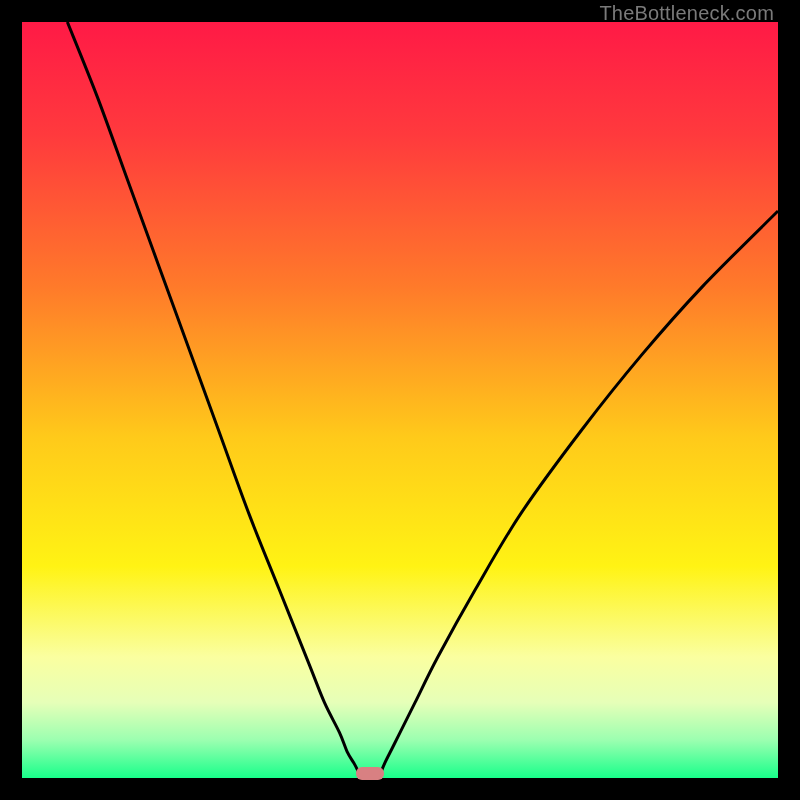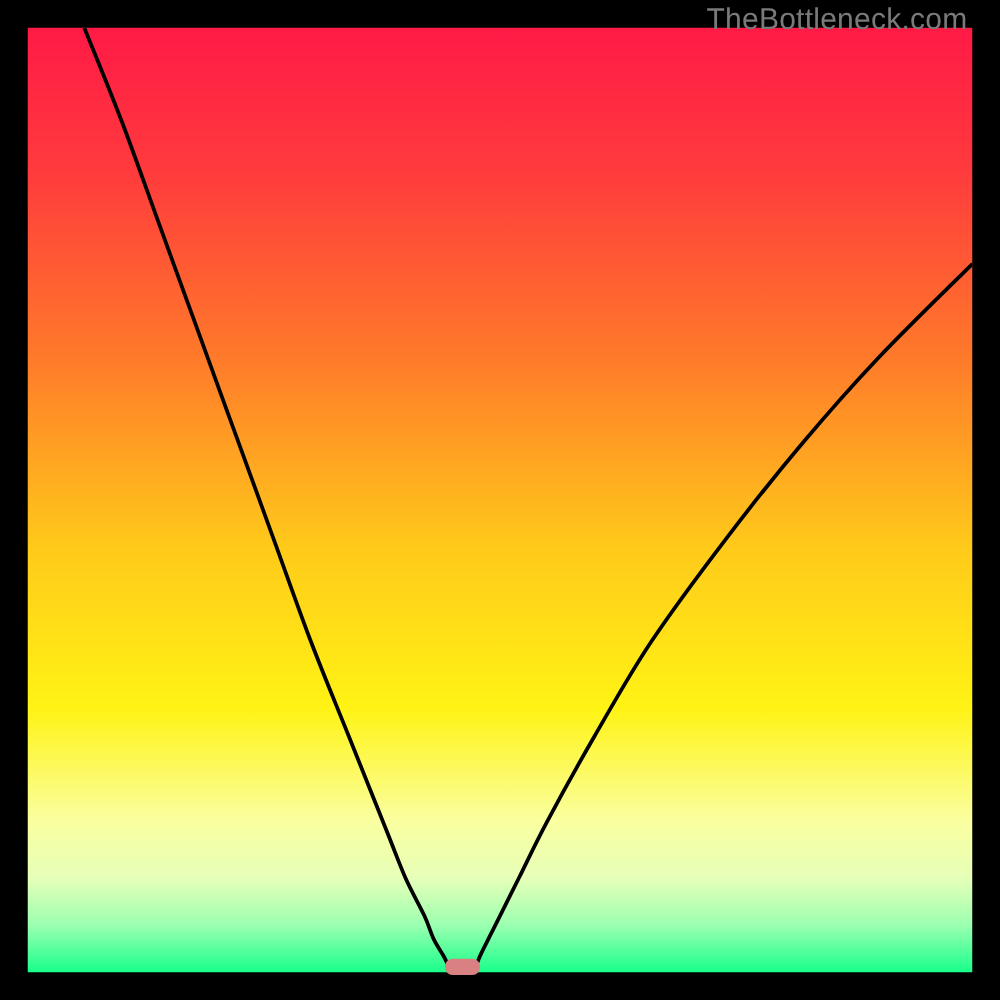--- a/index.html
+++ b/index.html
@@ -24,21 +24,21 @@
     left: 0;
     top: 0;
     width: 756px;
     height: 756px;
   }
   .watermark {
     position: absolute;
     top: 2px;
     right: 26px;
     color: #7a7a7a;
-    font-size: 24px;
+    font-size: 20px;
     font-weight: 400;
     letter-spacing: 0.2px;
   }
   .marker {
     position: absolute;
     width: 28px;
     height: 12px;
     border-radius: 6px;
     background: #d88082;
     transform: translate(-50%, -50%);

